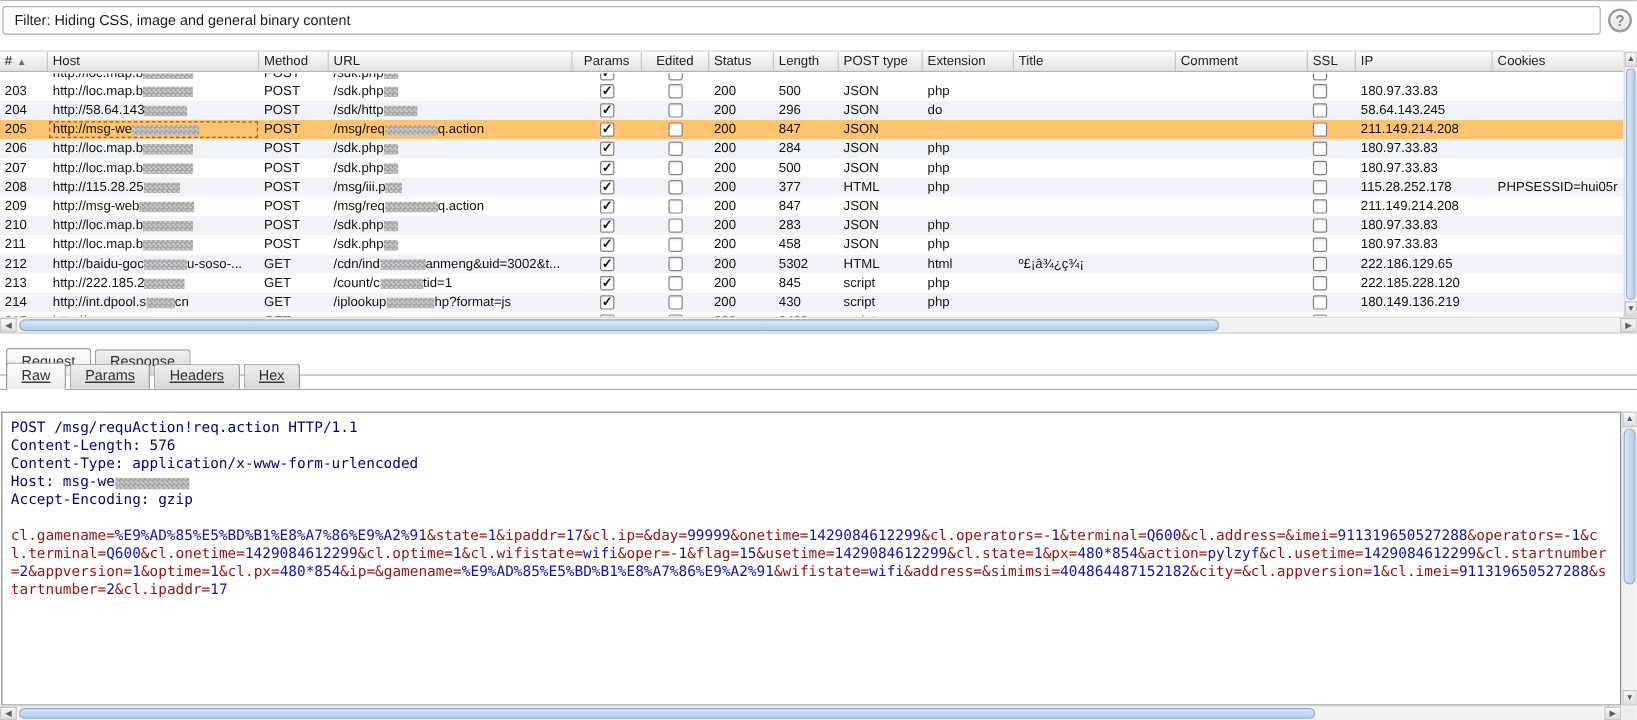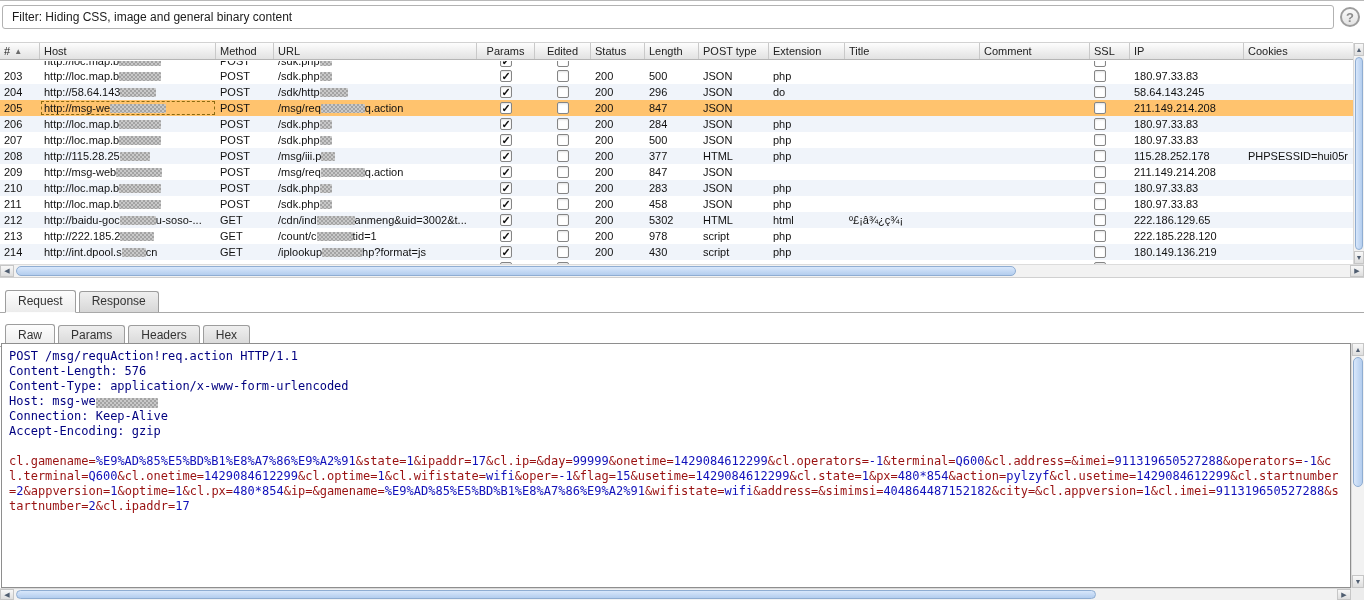--- a/index.html
+++ b/index.html
@@ -52,21 +52,21 @@
   .hscroll-table{position:absolute;left:0;top:263px;width:1364px;height:14px;background:#f2f2f2;border-top:1px solid #dcdcdc;border-bottom:1px solid #d0d0d0;}
   .hscroll-bottom{position:absolute;left:0;right:13px;bottom:0;height:12px;background:#f2f2f2;border-top:1px solid #dadada;}
   .hbtn{position:absolute;top:0;bottom:0;width:14px;background:linear-gradient(#f8f8f8,#dedede);border:1px solid #c6c6c6;display:flex;align-items:center;justify-content:center;font-size:7px;color:#4f5d70;}
   .hbtn.left{left:0;}.hbtn.right{right:0;}
   .hthumb{position:absolute;top:1px;bottom:1px;border:1px solid #8fadd2;border-radius:6px;background:linear-gradient(var(--scroll-thumb-light,#d8e7fb),var(--scroll-thumb-dark,#b3cdee));}
   .corner{position:absolute;right:0;bottom:0;width:13px;height:12px;background:#ececec;}
 
   
   .tabstrip{position:absolute;left:0;right:0;height:24px;display:flex;align-items:flex-end;gap:3px;padding-left:5px;border-bottom:1px solid #a9a9a9;}
   .main-tabs{top:288px;}
-  .sub-tabs{top:322px;}
+  .sub-tabs{top:300px;text-decoration:underline;}
   .tab{height:21px;padding:0 12px;line-height:19px;font-size:12px;color:#333;border:1px solid #9d9d9d;border-bottom:none;border-radius:3px 3px 0 0;background:linear-gradient(#efefef,#d7d7d7);}
   .tab.selected{height:23px;margin-bottom:-1px;background:linear-gradient(#fdfdfd,#ececec);border-bottom:1px solid #fdfdfd;line-height:21px;}
 
   
   .request-pane{position:absolute;left:1px;top:342px;right:13px;bottom:12px;border:1px solid #8e8e8e;background:#fff;padding:5px 7px;overflow:hidden;
     font-family:"DejaVu Sans Mono","Liberation Mono",monospace;font-size:12px;line-height:15px;}
   .req-line{color:var(--request-header-text,#000080);white-space:pre-wrap;word-break:break-all;}
   .req-blank{height:15px;}
   .req-body{white-space:pre-wrap;word-break:break-all;}
   .p-name{color:var(--param-name,#991111);}
@@ -393,21 +393,21 @@
         <div class="cell c-host">http://222.185.2<span class="redacted" style="width: 34px;"></span></div>
         <div class="cell c-method">GET</div>
         <div class="cell c-url">/count/c<span class="redacted" style="width: 36px;"></span>tid=1</div>
         <div class="cell c-params">
           <span class="cb checked">✓</span>
         </div>
         <div class="cell c-edited">
           <span class="cb"></span>
         </div>
         <div class="cell c-status">200</div>
-        <div class="cell c-length">978</div>
+        <div class="cell c-length">845</div>
         <div class="cell c-mime">script</div>
         <div class="cell c-ext">php</div>
         <div class="cell c-title"></div>
         <div class="cell c-comment"></div>
         <div class="cell c-ssl">
           <span class="cb"></span>
         </div>
         <div class="cell c-ip">222.185.228.120</div>
         <div class="cell c-cookies"></div>
       </div>
@@ -484,21 +484,20 @@
     <div class="tab">Headers</div>
     <div class="tab">Hex</div>
   </div>
 
   <div class="request-pane">
     <div id="req-headers">
         <div class="req-line">POST /msg/requAction!req.action HTTP/1.1</div>
         <div class="req-line">Content-Length: 576</div>
         <div class="req-line">Content-Type: application/x-www-form-urlencoded</div>
         <div class="req-line">Host: msg-we<span class="redacted req-redact" style="width: 62px;"></span></div>
-        <div class="req-line">Connection: Keep-Alive</div>
         <div class="req-line">Accept-Encoding: gzip</div>
       </div>
     <div class="req-blank"></div>
     <div class="req-body" id="req-body"><span class="p-name">cl.gamename=</span><span class="p-val">%E9%AD%85%E5%BD%B1%E8%A7%86%E9%A2%91</span><span class="p-name">&amp;</span><span class="p-name">state=</span><span class="p-val">1</span><span class="p-name">&amp;</span><span class="p-name">ipaddr=</span><span class="p-val">17</span><span class="p-name">&amp;</span><span class="p-name">cl.ip=</span><span class="p-val"></span><span class="p-name">&amp;</span><span class="p-name">day=</span><span class="p-val">99999</span><span class="p-name">&amp;</span><span class="p-name">onetime=</span><span class="p-val">1429084612299</span><span class="p-name">&amp;</span><span class="p-name">cl.operators=</span><span class="p-val">-1</span><span class="p-name">&amp;</span><span class="p-name">terminal=</span><span class="p-val">Q600</span><span class="p-name">&amp;</span><span class="p-name">cl.address=</span><span class="p-val"></span><span class="p-name">&amp;</span><span class="p-name">imei=</span><span class="p-val">911319650527288</span><span class="p-name">&amp;</span><span class="p-name">operators=</span><span class="p-val">-1</span><span class="p-name">&amp;</span><span class="p-name">cl.terminal=</span><span class="p-val">Q600</span><span class="p-name">&amp;</span><span class="p-name">cl.onetime=</span><span class="p-val">1429084612299</span><span class="p-name">&amp;</span><span class="p-name">cl.optime=</span><span class="p-val">1</span><span class="p-name">&amp;</span><span class="p-name">cl.wifistate=</span><span class="p-val">wifi</span><span class="p-name">&amp;</span><span class="p-name">oper=</span><span class="p-val">-1</span><span class="p-name">&amp;</span><span class="p-name">flag=</span><span class="p-val">15</span><span class="p-name">&amp;</span><span class="p-name">usetime=</span><span class="p-val">1429084612299</span><span class="p-name">&amp;</span><span class="p-name">cl.state=</span><span class="p-val">1</span><span class="p-name">&amp;</span><span class="p-name">px=</span><span class="p-val">480*854</span><span class="p-name">&amp;</span><span class="p-name">action=</span><span class="p-val">pylzyf</span><span class="p-name">&amp;</span><span class="p-name">cl.usetime=</span><span class="p-val">1429084612299</span><span class="p-name">&amp;</span><span class="p-name">cl.startnumber=</span><span class="p-val">2</span><span class="p-name">&amp;</span><span class="p-name">appversion=</span><span class="p-val">1</span><span class="p-name">&amp;</span><span class="p-name">optime=</span><span class="p-val">1</span><span class="p-name">&amp;</span><span class="p-name">cl.px=</span><span class="p-val">480*854</span><span class="p-name">&amp;</span><span class="p-name">ip=</span><span class="p-val"></span><span class="p-name">&amp;</span><span class="p-name">gamename=</span><span class="p-val">%E9%AD%85%E5%BD%B1%E8%A7%86%E9%A2%91</span><span class="p-name">&amp;</span><span class="p-name">wifistate=</span><span class="p-val">wifi</span><span class="p-name">&amp;</span><span class="p-name">address=</span><span class="p-val"></span><span class="p-name">&amp;</span><span class="p-name">simimsi=</span><span class="p-val">404864487152182</span><span class="p-name">&amp;</span><span class="p-name">city=</span><span class="p-val"></span><span class="p-name">&amp;</span><span class="p-name">cl.appversion=</span><span class="p-val">1</span><span class="p-name">&amp;</span><span class="p-name">cl.imei=</span><span class="p-val">911319650527288</span><span class="p-name">&amp;</span><span class="p-name">startnumber=</span><span class="p-val">2</span><span class="p-name">&amp;</span><span class="p-name">cl.ipaddr=</span><span class="p-val">17</span></div>
   </div>
 
   <div class="vscroll vscroll-req">
     <div class="sbtn up">▲</div>
     <div class="vthumb" style="top:14px;height:130px;"></div>
     <div class="sbtn down">▼</div>

